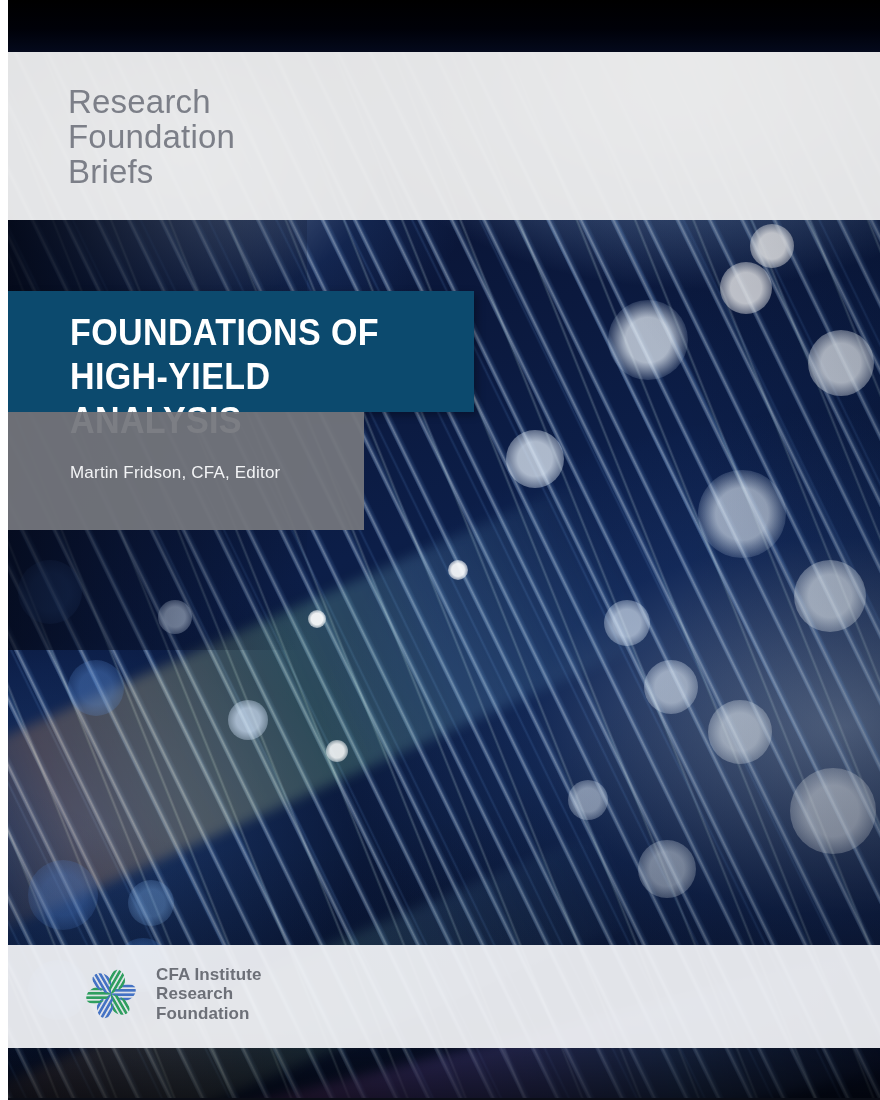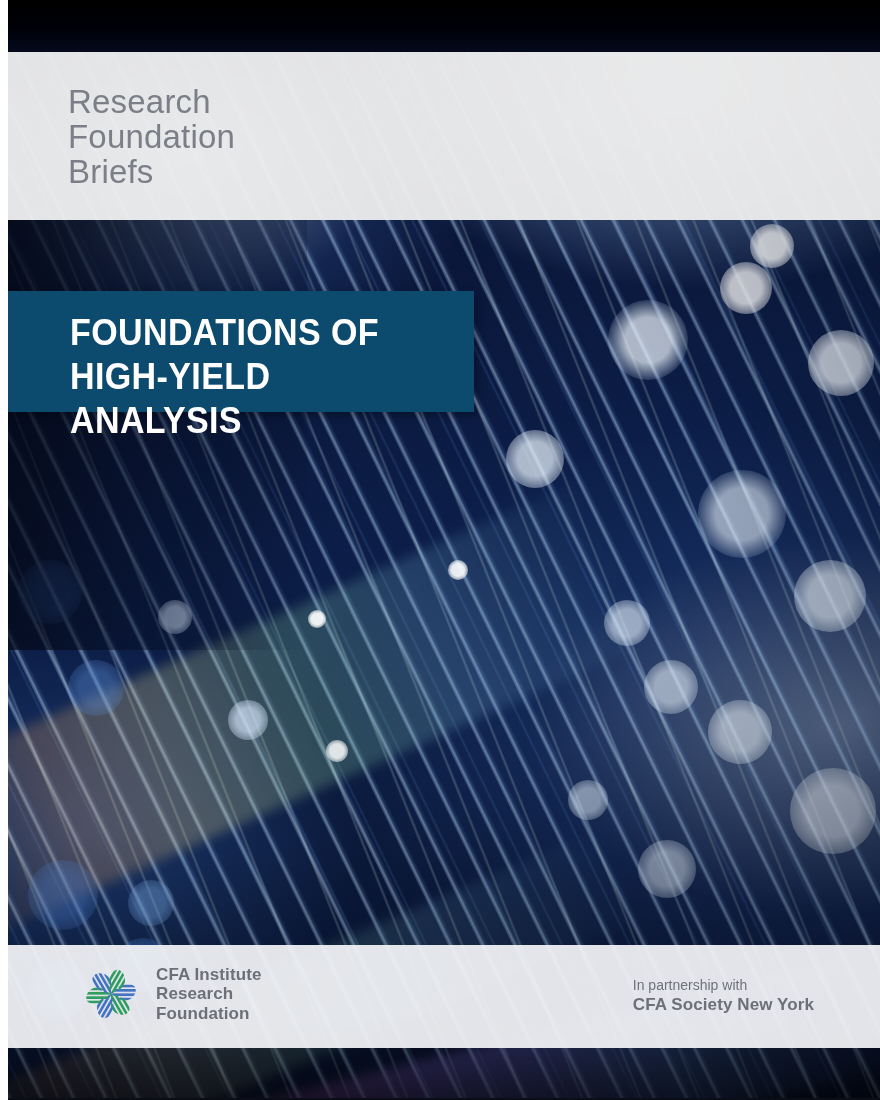--- a/index.html
+++ b/index.html
@@ -288,20 +288,23 @@
     <div class="header-title">Research
 Foundation
 Briefs</div>
   </div>
 
   <div class="title-band">
     <div class="book-title">FOUNDATIONS OF
 HIGH-YIELD ANALYSIS</div>
   </div>
 
+  <div class="author-band">
+    <div class="author-name">Martin Fridson, CFA, Editor</div>
+  </div>
 
   <div class="footer-band">
 
     <div class="logo-group">
       <span>
         <svg class="logo-mark" viewBox="0 0 100 100" aria-hidden="true">
           <defs>
             <pattern id="stripeBlue" width="100" height="7" patternUnits="userSpaceOnUse">
               <rect x="0" y="0" width="100" height="4.3" fill="#4472c4"></rect>
             </pattern>
@@ -330,20 +333,16 @@
               <path d="M50 50 C 62 34, 80 30, 88 38 C 94 46, 86 60, 70 62 Z" fill="url(#stripeGreen)"></path>
             </g>
           </g>
         </svg>
       </span>
       <div class="logo-text">CFA Institute
 Research
 Foundation</div>
     </div>
 
-    <div class="partner-group">
-      <div class="partner-pre">In partnership with</div>
-      <div class="partner-name">CFA Society New York</div>
-    </div>
   </div>
 
   <div class="frame"></div>
 </div>
 
 </body></html>

